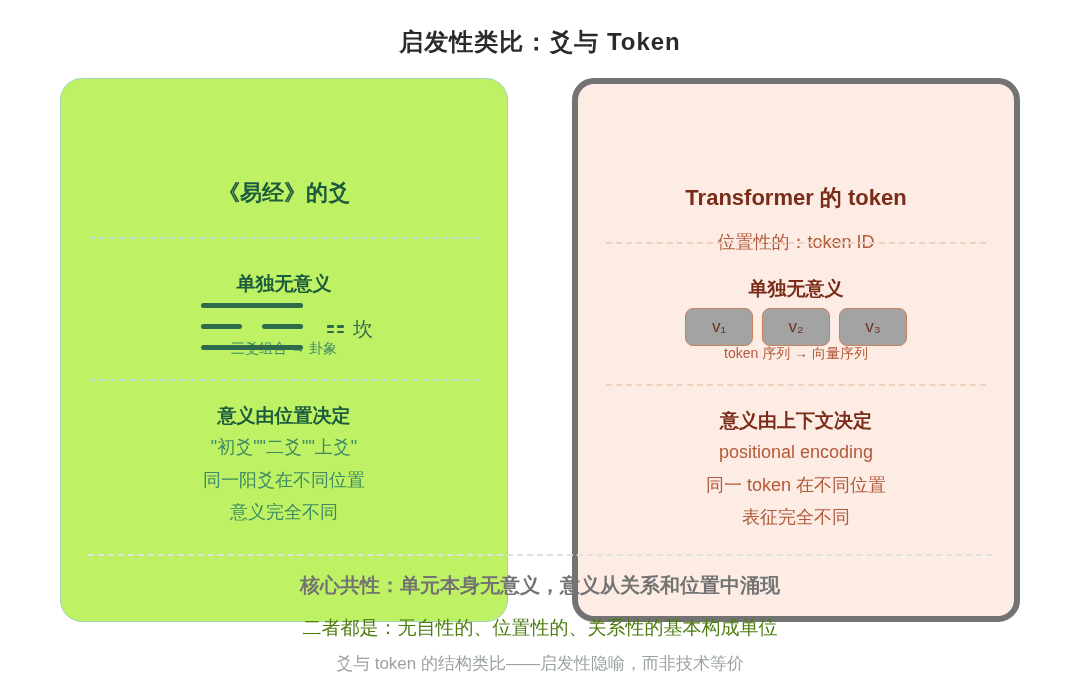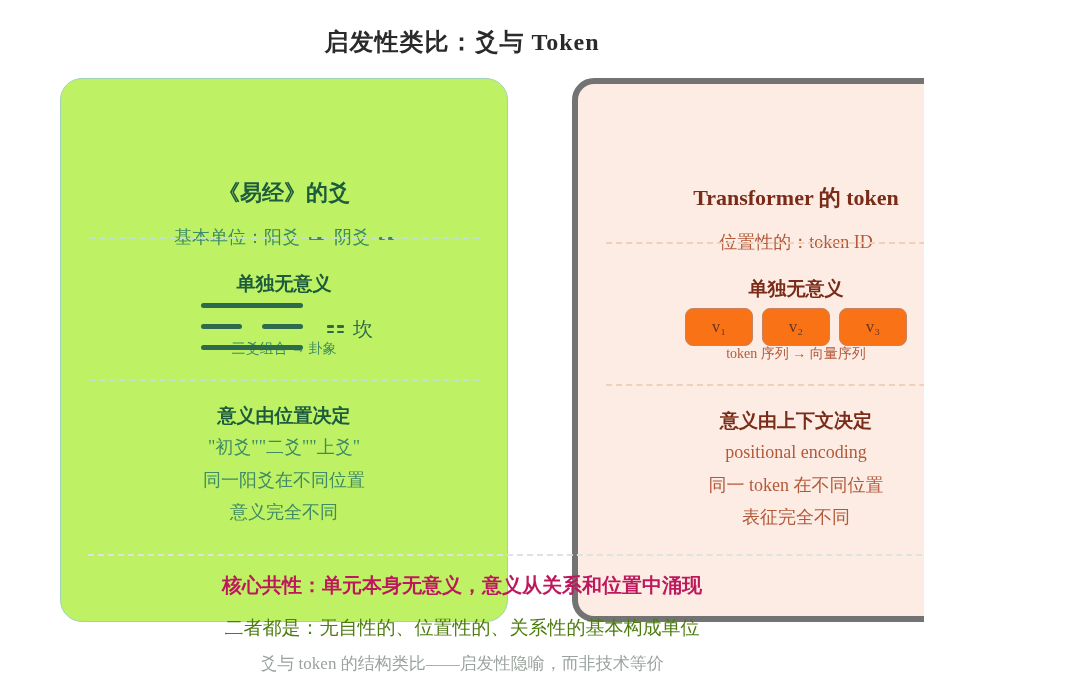--- a/index.html
+++ b/index.html
@@ -1,18 +1,18 @@
 <!DOCTYPE html>
 <html><head>
 <meta charset="utf-8">
 <style>
   html,body { margin:0; padding:0; background:#ffffff; }
   .canvas {
-    position:relative; width:924px; height:699px; background:#ffffff;
-    font-family:Liberation Serif, serif; overflow:hidden;
+    position:relative; width:1080px; height:699px; background:#ffffff;
+    font-family:Liberation Sans, sans-serif; overflow:hidden;
   }
   .main-title {
     position:absolute; top:26px; left:0; width:100%; text-align:center;
     font-size:24px; font-weight:700; color:#2a2a2a; letter-spacing:1px;
   }
   
   .panel {
     position:absolute; top:78px; width:448px; height:544px;
     border-radius:22px; box-sizing:border-box;
   }
@@ -52,51 +52,45 @@
   .kan-label { position:absolute; left:266px; top:236px; height:28px;
                display:flex; align-items:center; gap:9px; }
   .digram { display:flex; flex-direction:column; gap:3px; }
   .digram .dr { display:flex; gap:3px; }
   .digram .dr i { display:block; width:7px; height:2.5px; background:#2e6b4c; border-radius:1px; }
   .kan-text { font-size:20px; color:#2e6b4c; }
 
   
   .vector-row { position:absolute; top:224px; left:0; width:100%;
                 display:flex; justify-content:center; gap:9px; }
-  .vec-box { width:68px; height:38px; box-sizing:border-box; background:#f97316;
+  .vec-box { width:68px; height:38px; box-sizing:border-box; background:#a3a3a3;
              border:1.5px solid #c8825f; border-radius:8px;
              display:flex; align-items:center; justify-content:center;
              font-size:17px; color:#6b3423; }
 
   
   .cross-dash { position:absolute; left:88px; top:554px; width:904px;
                 border-top:2px dashed #dfe3df; z-index:5; }
   .core-line { position:absolute; top:572px; left:0; width:100%; text-align:center;
-               font-size:20px; font-weight:700; color:#be185d; z-index:6; }
+               font-size:20px; font-weight:700; color:#737373; z-index:6; }
   .both-line { position:absolute; top:615px; left:0; width:100%; text-align:center;
                font-size:19px; color:#4d7c0f; z-index:6; }
   .caption-line { position:absolute; top:652px; left:0; width:100%; text-align:center;
                font-size:17px; color:#9ba39e; z-index:6; }
 </style>
 </head>
 <body>
 
 <div class="canvas">
 
   <div class="main-title">启发性类比：爻与 Token</div>
 
   <div class="panel green">
     <div class="row panel-title g-dark">《易经》的爻</div>
 
-    <div class="row unit-row g-mid">
-      <span>基本单位：阳爻</span><span class="yang-sym"></span><span>阴爻</span><span class="yin-sym">
-          <i></i>
-          <i></i>
-        </span>
-    </div>
 
     <div class="row alone-row g-dark">单独无意义</div>
 
     <div class="divider d1"></div>
 
     <div class="row combine-row g-mid">三爻组合 → 卦象</div>
 
     <div class="trigram">
       <div class="tri-line"></div>
       <div class="tri-broken">

